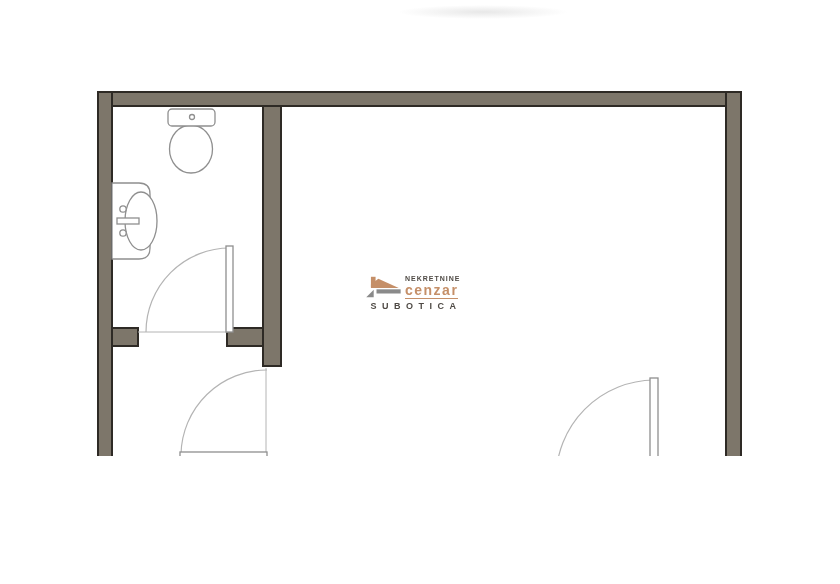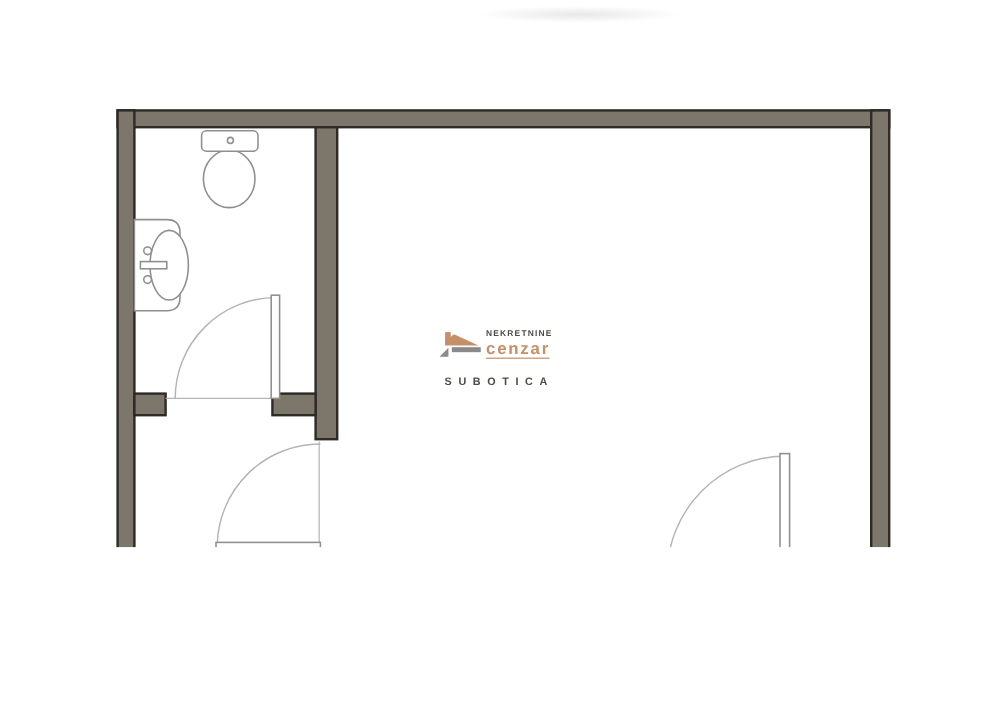--- a/index.html
+++ b/index.html
@@ -19,21 +19,21 @@
   .logo{position:absolute;left:364px;top:272px;width:102px;line-height:1;
         -webkit-user-select:none;user-select:none;}
   .logo-row{display:flex;align-items:flex-start;}
   .logo-icon{flex:0 0 auto;margin-top:2px;}
   .logo-texts{margin-left:3px;display:flex;flex-direction:column;}
   .logo-line1{font-size:7px;font-weight:bold;letter-spacing:1px;color:var(--logo-text,#4f4a45);white-space:nowrap;margin-top:3px;}
   .logo-brand{font-size:14px;font-weight:bold;letter-spacing:1.5px;color:var(--logo-tan,#c58f68);
               text-transform:lowercase;white-space:nowrap;margin-top:1px;padding-bottom:1px;
               border-bottom:1.5px solid var(--logo-tan,#c58f68);width:fit-content;}
   .logo-line2{font-size:9px;font-weight:bold;letter-spacing:5.5px;color:var(--logo-text,#4f4a45);
-              white-space:nowrap;text-align:center;margin-top:14px;margin-left:2px;}
+              white-space:nowrap;text-align:center;margin-top:2px;margin-left:2px;}
 </style>
 </head>
 <body>
 
 <div class="canvas">
 
   <div class="smudge"></div>
 
   <svg class="plan-svg" width="840" height="584" viewBox="0 0 840 584" xmlns="http://www.w3.org/2000/svg">
 

